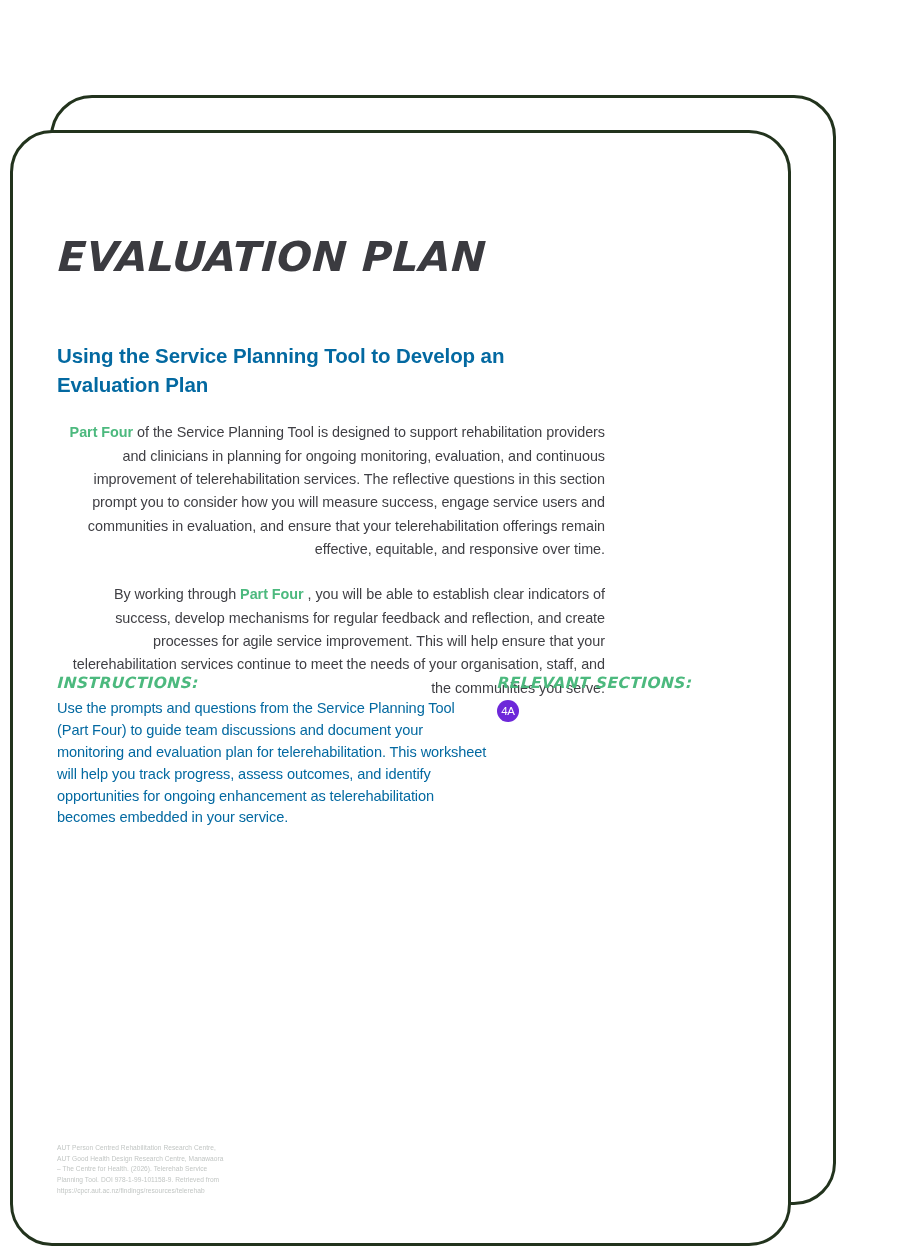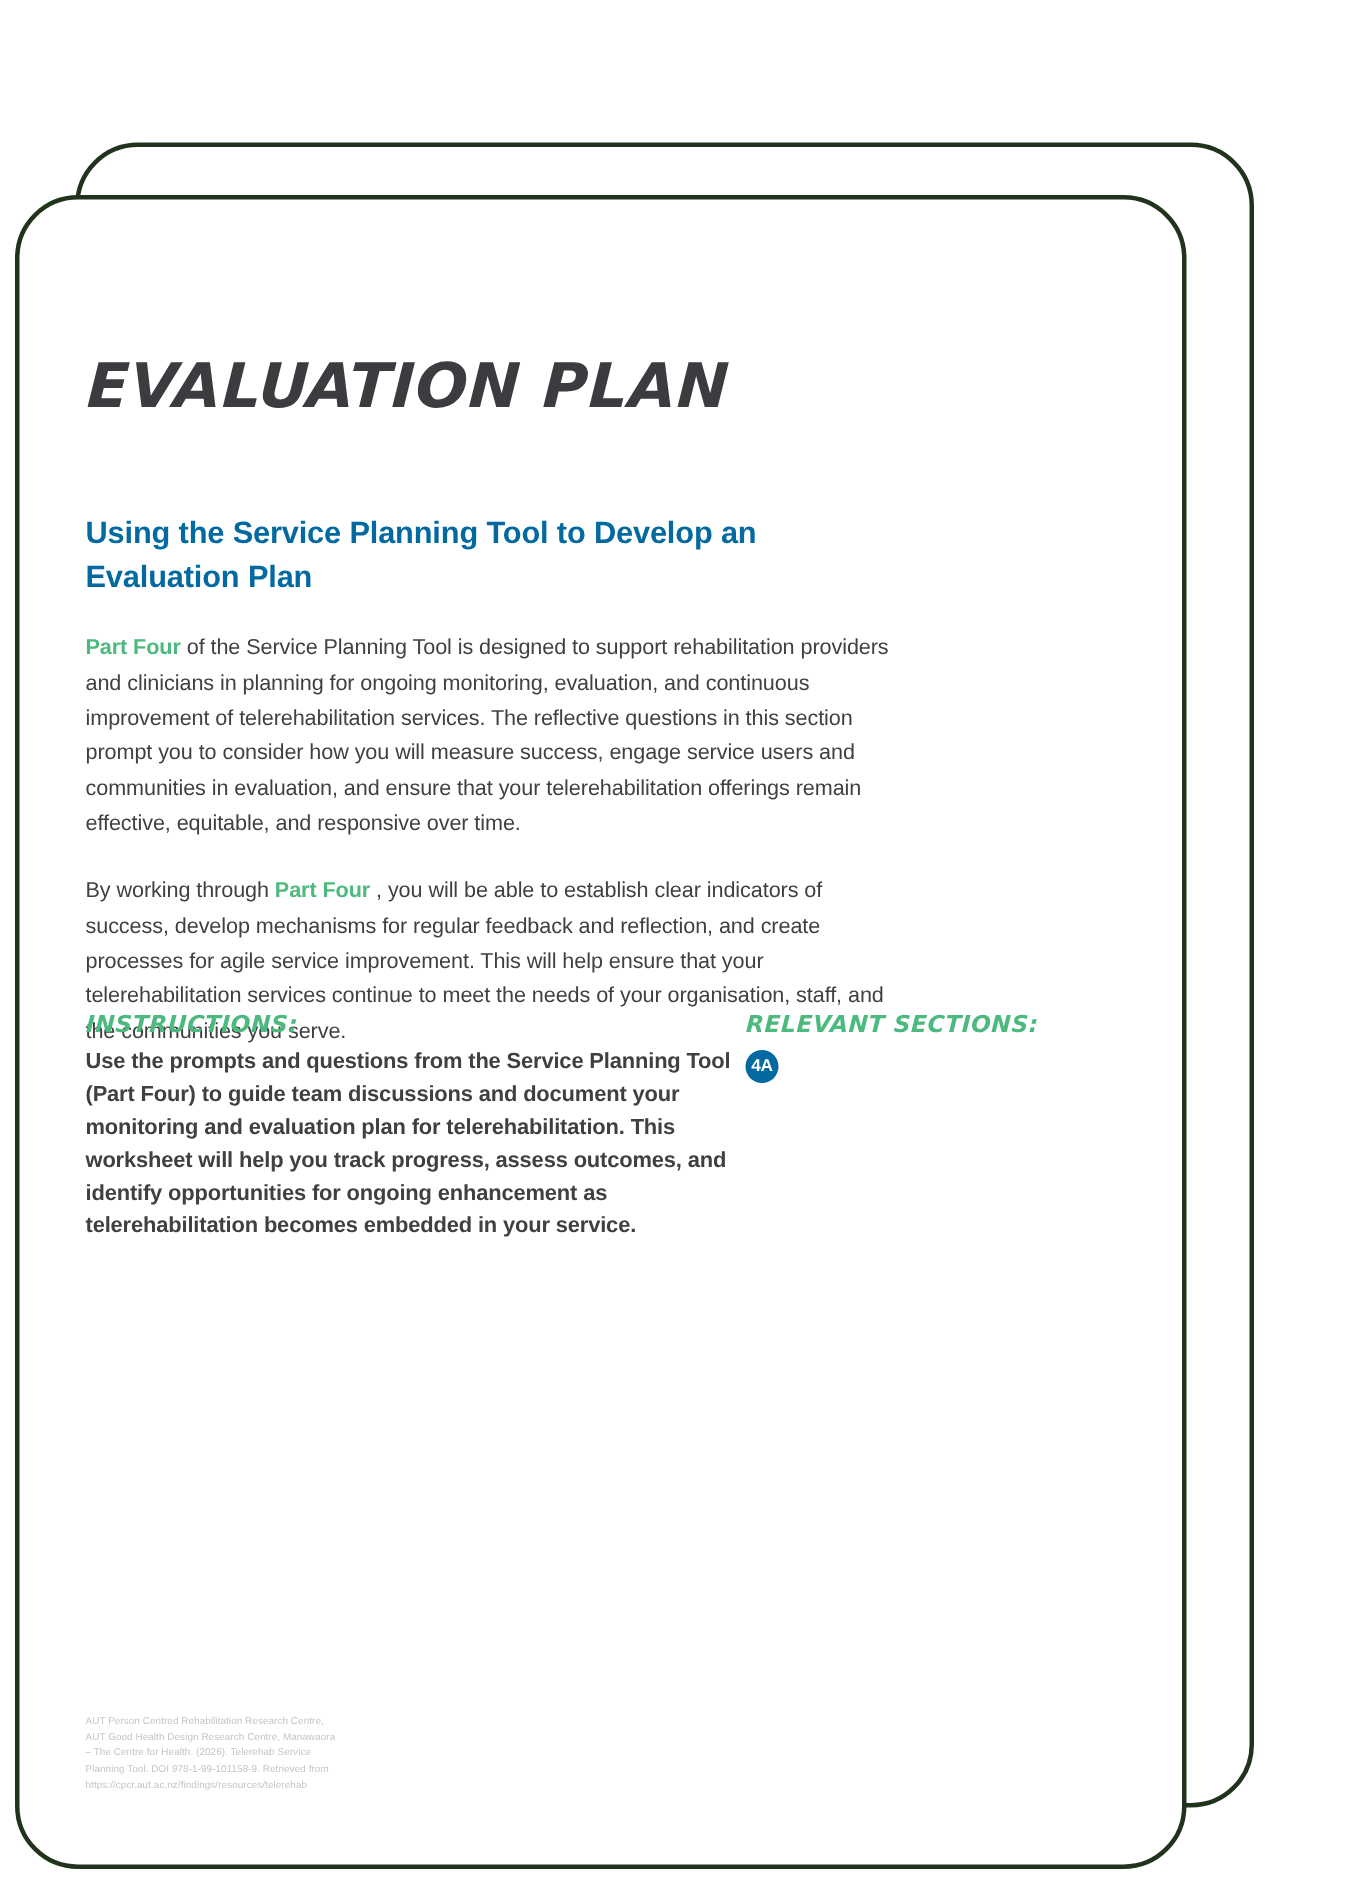--- a/index.html
+++ b/index.html
@@ -75,20 +75,21 @@
     letter-spacing: -0.1px;
   }
 
   .body-para {
     margin: 22px 0 0 0;
     width: 548px;
     font-size: 14.4px;
     line-height: 1.62;
     color: #3f3f44;
     letter-spacing: -0.05px;
+    text-align: right;
   }
   .body-para.second {
   }
   .accent {
     color: #4cb97e;
     font-weight: 700;
   }
 
   
   .lower {
@@ -113,39 +114,39 @@
     color: #4cb97e;
     margin: 0 0 6px 0;
     transform: skewX(-3deg);
     transform-origin: left bottom;
   }
 
   .instructions-text {
     margin: 0;
     font-size: 14.6px;
     line-height: 1.5;
-    font-weight: 700;
-    color: #404040;
+    font-weight: 400;
+    color: #0369a1;
     width: 430px;
     letter-spacing: -0.1px;
   }
 
   .badge-row {
     display: flex;
     gap: 7px;
     margin-top: 8px;
   }
   .badge {
     width: 22px;
     height: 22px;
     border-radius: 50%;
-    background: #0369a1;
+    background: #6d28d9;
     color: #ffffff;
     font-size: 11.5px;
-    font-weight: 700;
+    font-weight: 400;
     display: flex;
     align-items: center;
     justify-content: center;
     letter-spacing: -0.2px;
   }
 
   
   .footer {
     position: absolute;
     left: 57px;

